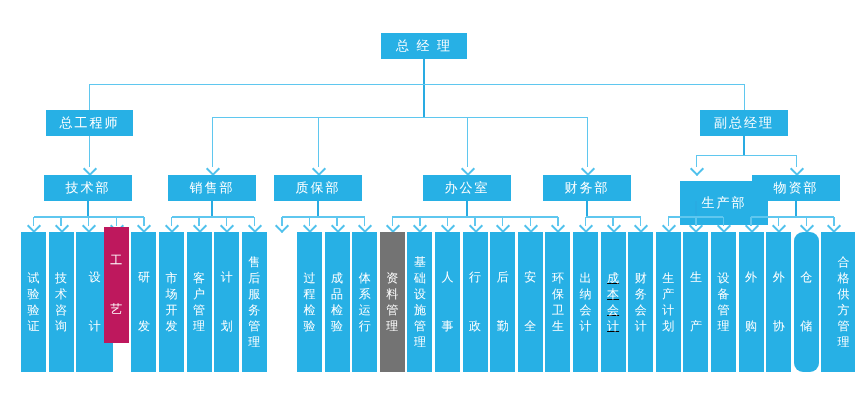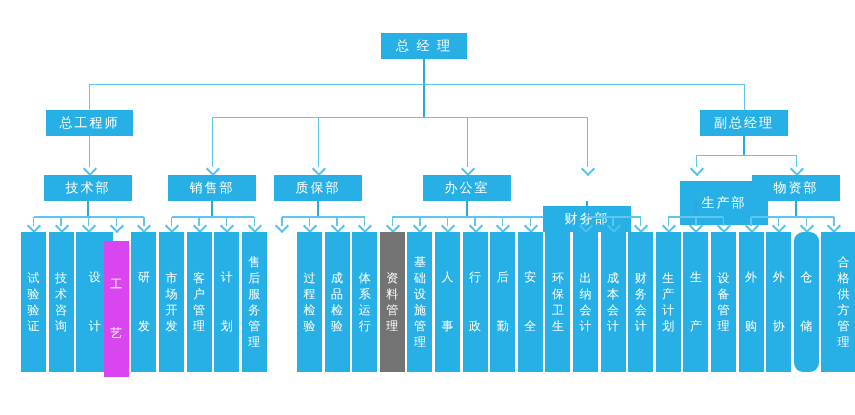--- a/index.html
+++ b/index.html
@@ -57,21 +57,21 @@
     <div class="f-box" style="left: 48.6px; top: 232px; width: 25px; height: 140px; background: rgb(39, 176, 229);">
       <span class="vlabel">技术咨询</span>
     </div>
     <div class="line" style="left: 87.95px; top: 217px; width: 1.5px; height: 9px; background: rgb(95, 199, 239);"></div>
     <div class="arrowhead" style="left: 84.2px; top: 221px; border-color: rgb(79, 193, 236);"></div>
     <div class="f-box" style="left: 76.2px; top: 232px; width: 37px; height: 140px; background: rgb(39, 176, 229);">
       <span class="vlabel spread">设计</span>
     </div>
     <div class="line" style="left: 115.55px; top: 217px; width: 1.5px; height: 9px; background: rgb(95, 199, 239);"></div>
     <div class="arrowhead" style="left: 111.8px; top: 221px; border-color: rgb(79, 193, 236);"></div>
-    <div class="f-box" style="left: 103.8px; top: 241px; width: 25px; height: 136px; background: #d946ef;">
+    <div class="f-box" style="left: 103.8px; top: 227px; width: 25px; height: 116px; background: #be185d;">
       <span class="vlabel spread">工艺</span>
     </div>
     <div class="line" style="left: 143.15px; top: 217px; width: 1.5px; height: 9px; background: rgb(95, 199, 239);"></div>
     <div class="arrowhead" style="left: 139.4px; top: 221px; border-color: rgb(79, 193, 236);"></div>
     <div class="f-box" style="left: 131.4px; top: 232px; width: 25px; height: 140px; background: rgb(39, 176, 229);">
       <span class="vlabel spread">研发</span>
     </div>
     <div class="box h-label" style="left: 168px; top: 175px; width: 88px; height: 26px; background: rgb(39, 176, 229);">销售部</div>
     <div class="line" style="left: 211px; top: 201px; width: 2px; height: 16px; background: rgb(41, 171, 226);"></div>
     <div class="line" style="left: 171.5px; top: 216px; width: 82.8px; height: 2px; background: rgb(95, 199, 239);"></div>
@@ -149,31 +149,31 @@
     <div class="line" style="left: 529.55px; top: 217px; width: 1.5px; height: 9px; background: rgb(95, 199, 239);"></div>
     <div class="arrowhead" style="left: 525.8px; top: 221px; border-color: rgb(79, 193, 236);"></div>
     <div class="f-box" style="left: 517.8px; top: 232px; width: 25px; height: 140px; background: rgb(39, 176, 229);">
       <span class="vlabel spread">安全</span>
     </div>
     <div class="line" style="left: 557.15px; top: 217px; width: 1.5px; height: 9px; background: rgb(95, 199, 239);"></div>
     <div class="arrowhead" style="left: 553.4px; top: 221px; border-color: rgb(79, 193, 236);"></div>
     <div class="f-box" style="left: 545.4px; top: 232px; width: 25px; height: 140px; background: rgb(39, 176, 229);">
       <span class="vlabel">环保卫生</span>
     </div>
-    <div class="box h-label" style="left: 543px; top: 175px; width: 88px; height: 26px; background: rgb(39, 176, 229); margin-top: 31px;">财务部</div>
+    <div class="box h-label" style="left: 543px; top: 175px; width: 88px; height: 26px; background: rgb(39, 176, 229);">财务部</div>
     <div class="line" style="left: 586px; top: 201px; width: 2px; height: 16px; background: rgb(41, 171, 226);"></div>
     <div class="line" style="left: 585.5px; top: 216px; width: 55.2px; height: 2px; background: rgb(95, 199, 239);"></div>
     <div class="line" style="left: 584.75px; top: 217px; width: 1.5px; height: 9px; background: rgb(95, 199, 239);"></div>
     <div class="arrowhead" style="left: 581px; top: 221px; border-color: rgb(79, 193, 236);"></div>
     <div class="f-box" style="left: 573px; top: 232px; width: 25px; height: 140px; background: rgb(39, 176, 229);">
       <span class="vlabel">出纳会计</span>
     </div>
     <div class="line" style="left: 612.35px; top: 217px; width: 1.5px; height: 9px; background: rgb(95, 199, 239);"></div>
     <div class="arrowhead" style="left: 608.6px; top: 221px; border-color: rgb(79, 193, 236);"></div>
-    <div class="f-box" style="left: 600.6px; top: 232px; width: 25px; height: 140px; background: rgb(39, 176, 229);">
+    <div class="f-box" style="left: 600.6px; top: 232px; width: 25px; height: 140px; background: rgb(39, 176, 229); text-decoration: underline;">
       <span class="vlabel">成本会计</span>
     </div>
     <div class="line" style="left: 639.95px; top: 217px; width: 1.5px; height: 9px; background: rgb(95, 199, 239);"></div>
     <div class="arrowhead" style="left: 636.2px; top: 221px; border-color: rgb(79, 193, 236);"></div>
     <div class="f-box" style="left: 628.2px; top: 232px; width: 25px; height: 140px; background: rgb(39, 176, 229);">
       <span class="vlabel">财务会计</span>
     </div>
     <div class="box h-label" style="left: 652px; top: 181px; width: 88px; height: 44px; background: rgb(39, 176, 229); margin-left: 28px;">生产部</div>
     <div class="line" style="left: 695px; top: 201px; width: 2px; height: 16px; background: rgb(41, 171, 226);"></div>
     <div class="line" style="left: 668.3px; top: 216px; width: 55.2px; height: 2px; background: rgb(95, 199, 239);"></div>

